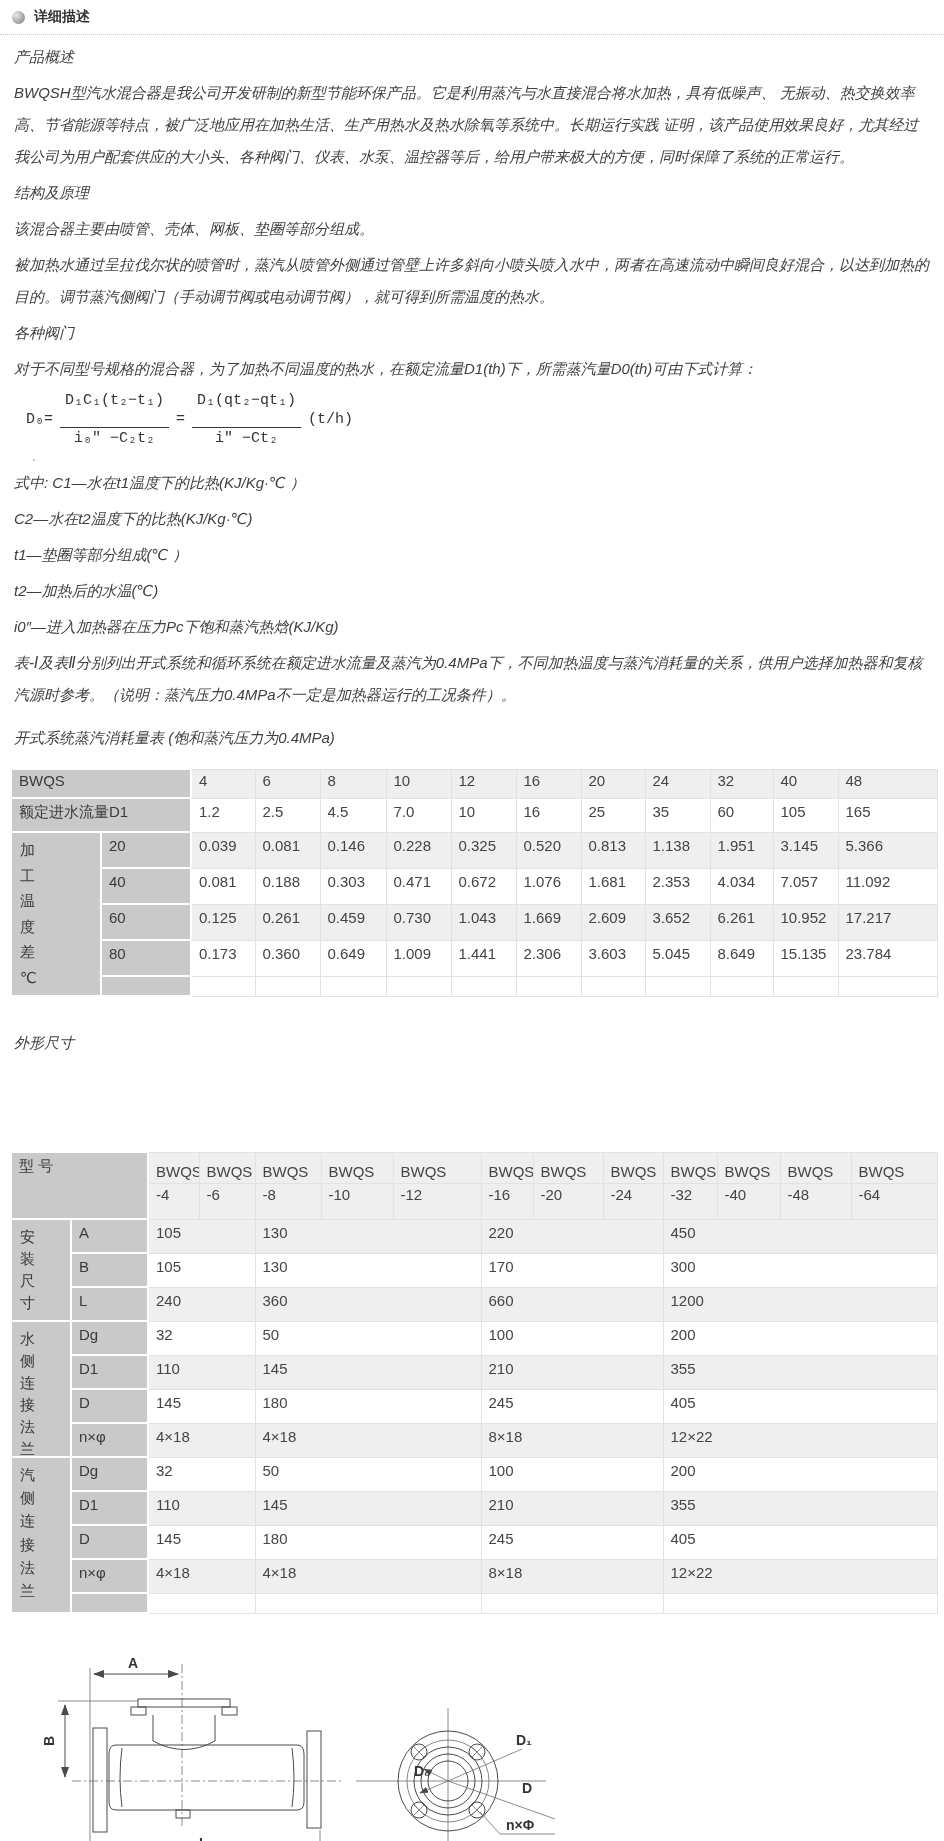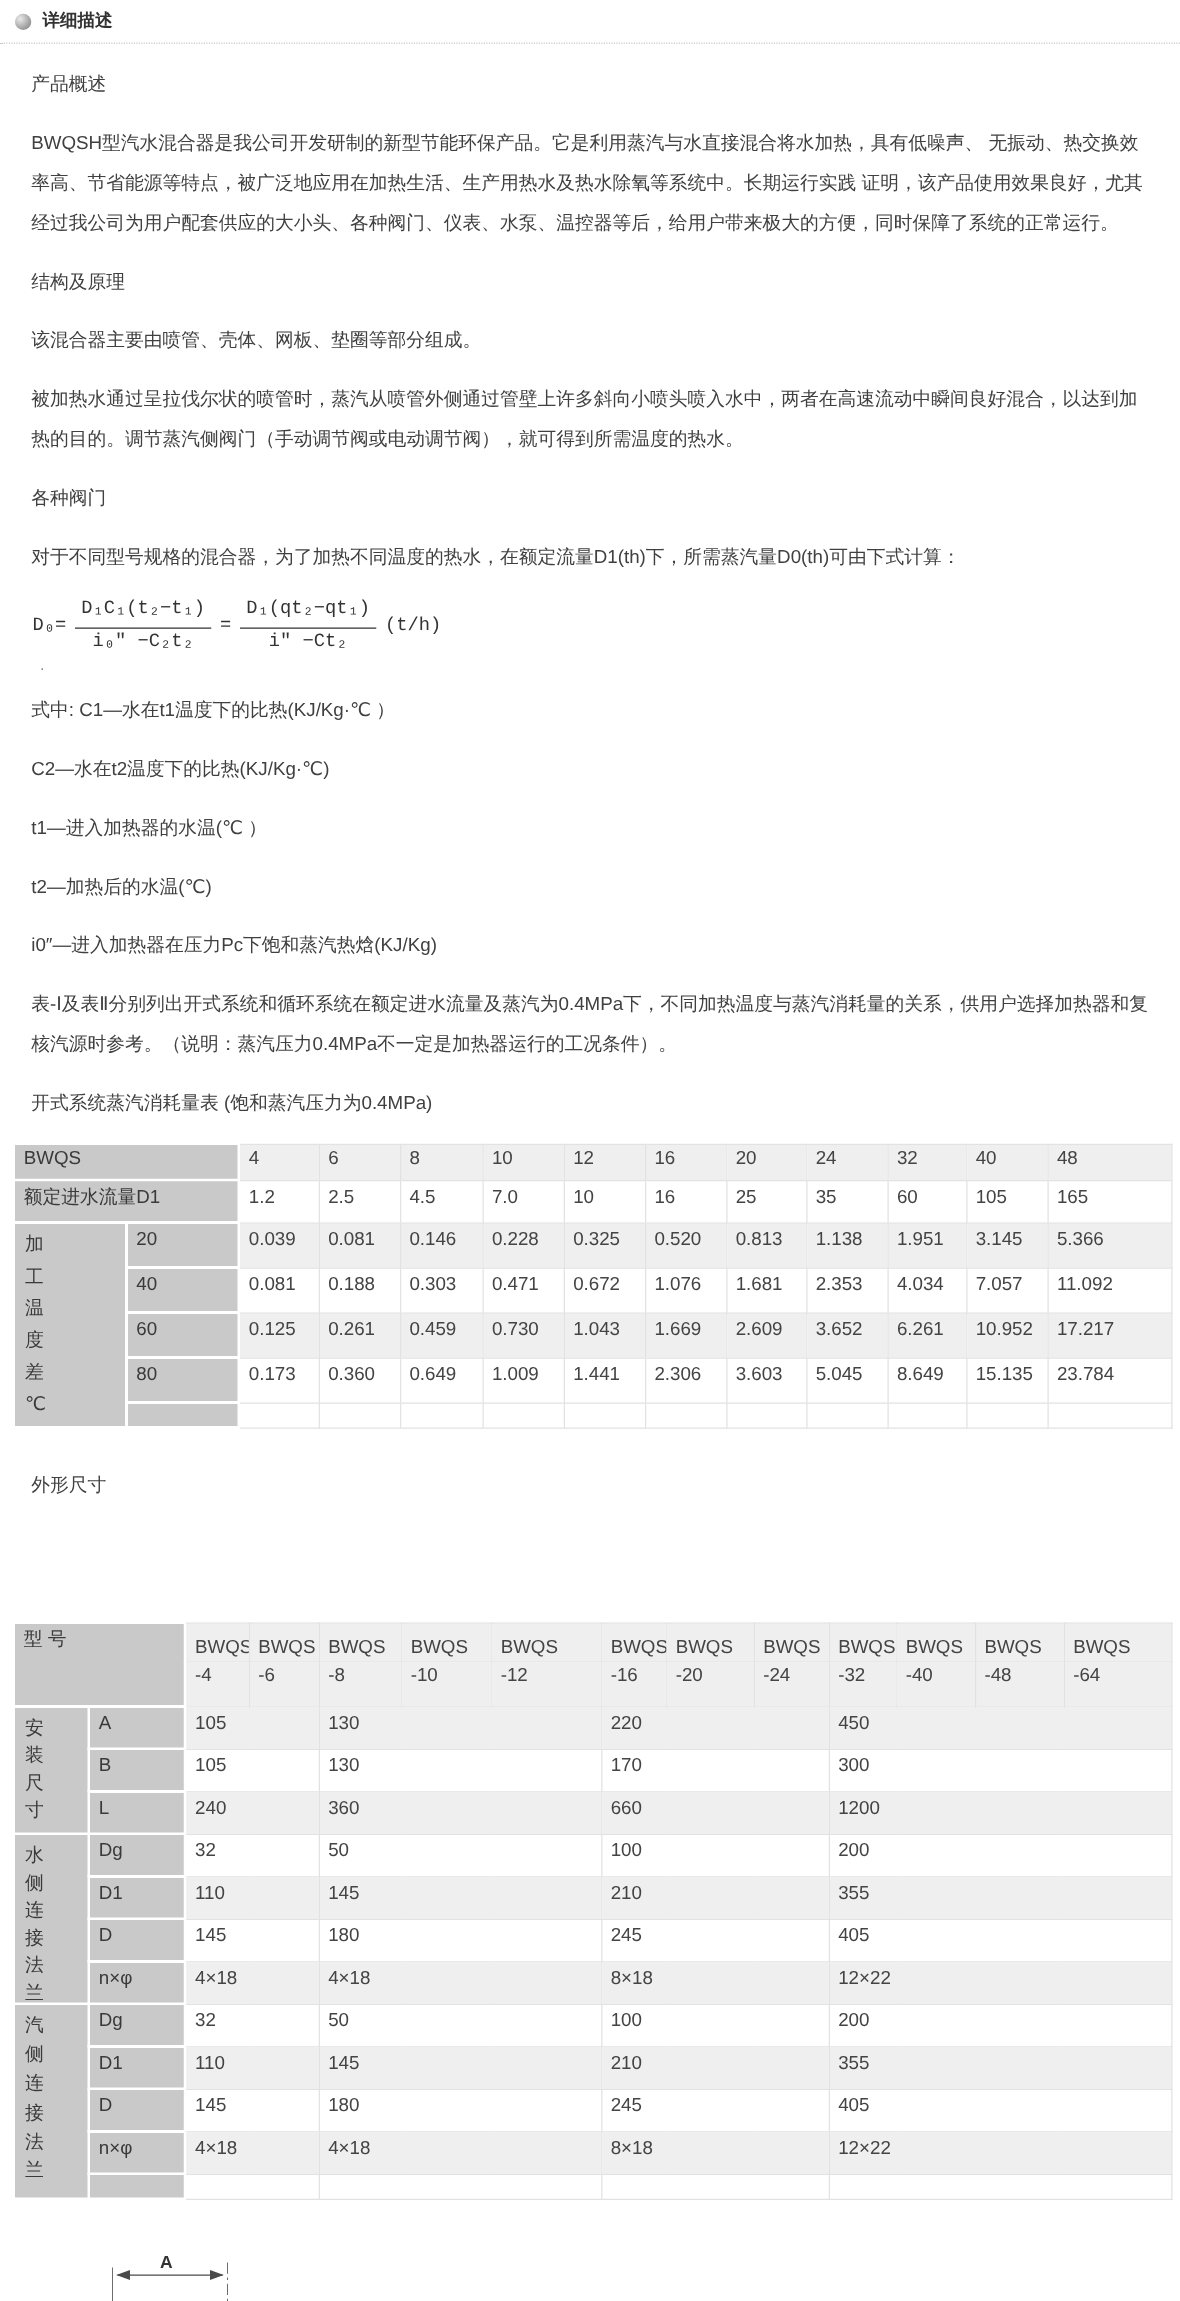--- a/index.html
+++ b/index.html
@@ -3,28 +3,28 @@
 <meta charset="utf-8">
 <style>
   html,body{margin:0;padding:0;background:#fff;}
   body{width:944px;font-family:"Liberation Sans","DejaVu Sans",sans-serif;color:#404040;}
   
   .sec-head{display:flex;align-items:center;gap:9px;padding:8px 10px 8px 12px;border-bottom:1px dotted #c9c9c9;}
   .bullet{width:13px;height:13px;border-radius:50%;background:radial-gradient(circle at 32% 32%,#e9e9e9,#8f8f8f 78%);}
   .sec-title{font-size:14px;font-weight:bold;color:#333;}
   
   .content{padding:2px 8px 20px 10px;font-size:15px;line-height:32px;color:#404040;}
-  .content p{margin:15px;}
+  .content p{margin:4px;font-style:italic;}
   .mt-title1{margin-top:11px !important;}
   .mt-dims{margin-top:30px !important;}
   
   .formula{display:flex;align-items:center;gap:7px;margin:6px 0 0 16px;
            font-family:Liberation Mono, monospace;font-size:15px;color:#333;line-height:20px;}
   .frac{display:inline-flex;flex-direction:column;text-align:center;}
-  .frac .num{padding:0 5px 5px 5px;border-bottom:1px solid #333;}
+  .frac .num{padding:0 5px 16px 5px;border-bottom:1px solid #333;}
   .frac .den{padding:1px 5px 0 5px;}
   .fdot{margin:2px 0 2px 22px;color:#888;font-size:13px;line-height:12px;}
   
   table.tbl{border-collapse:collapse;width:928px;table-layout:fixed;}
   #table1{margin-top:14px;}
   #table2{margin-top:92px;}
   .tbl td{border:1px solid #e2e2e2;padding:3px 4px 9px 7px;line-height:20px;font-size:15px;
           color:#444;vertical-align:top;overflow:hidden;white-space:nowrap;}
   .tbl td.lab{background:#c9c9c9;border:2px solid #fff;color:#3a3a3a;}
   .tbl td.shade{background:#efefef;}
@@ -72,21 +72,21 @@
         <span class="num">D₁(qt₂−qt₁)</span>
         <span class="den">i″ −Ct₂</span>
       </span>
       <span>(t/h)</span>
     </div>
     <div class="fdot">.</div>
 
     <div id="defs">
         <p>式中: C1—水在t1温度下的比热(KJ/Kg·℃ ）</p>
         <p>C2—水在t2温度下的比热(KJ/Kg·℃)</p>
-        <p>t1—进入加热器的水温(℃ ）</p>
+        <p>t1—垫圈等部分组成(℃ ）</p>
         <p>t2—加热后的水温(℃)</p>
         <p>i0″—进入加热器在压力Pc下饱和蒸汽热焓(KJ/Kg)</p>
       </div>
 
     <p>表-Ⅰ及表Ⅱ分别列出开式系统和循环系统在额定进水流量及蒸汽为0.4MPa下，不同加热温度与蒸汽消耗量的关系，供用户选择加热器和复核汽源时参考。（说明：蒸汽压力0.4MPa不一定是加热器运行的工况条件）。</p>
     <p class="mt-title1">开式系统蒸汽消耗量表 (饱和蒸汽压力为0.4MPa)</p>
 
     <table id="table1" class="tbl">
       <colgroup>
         <col style="width:90px">

